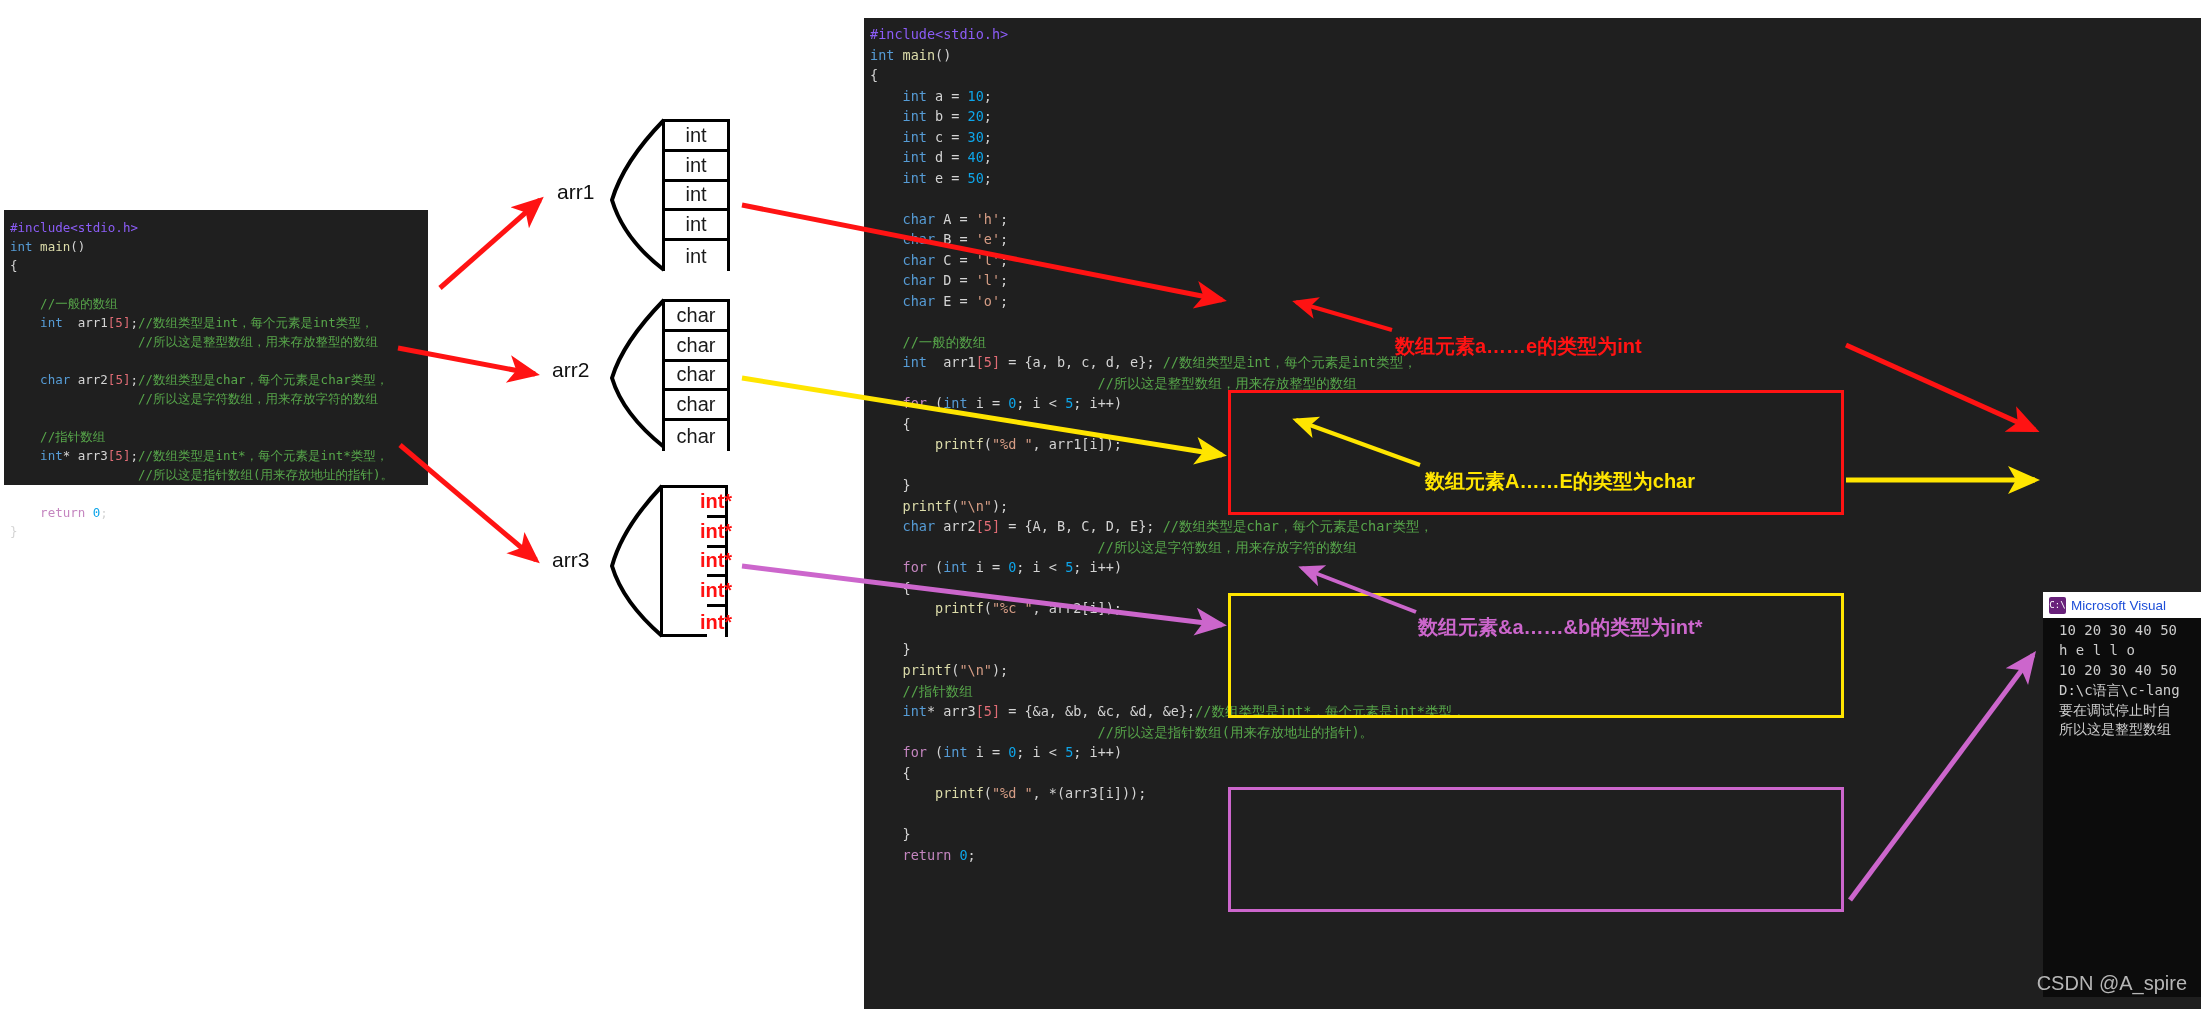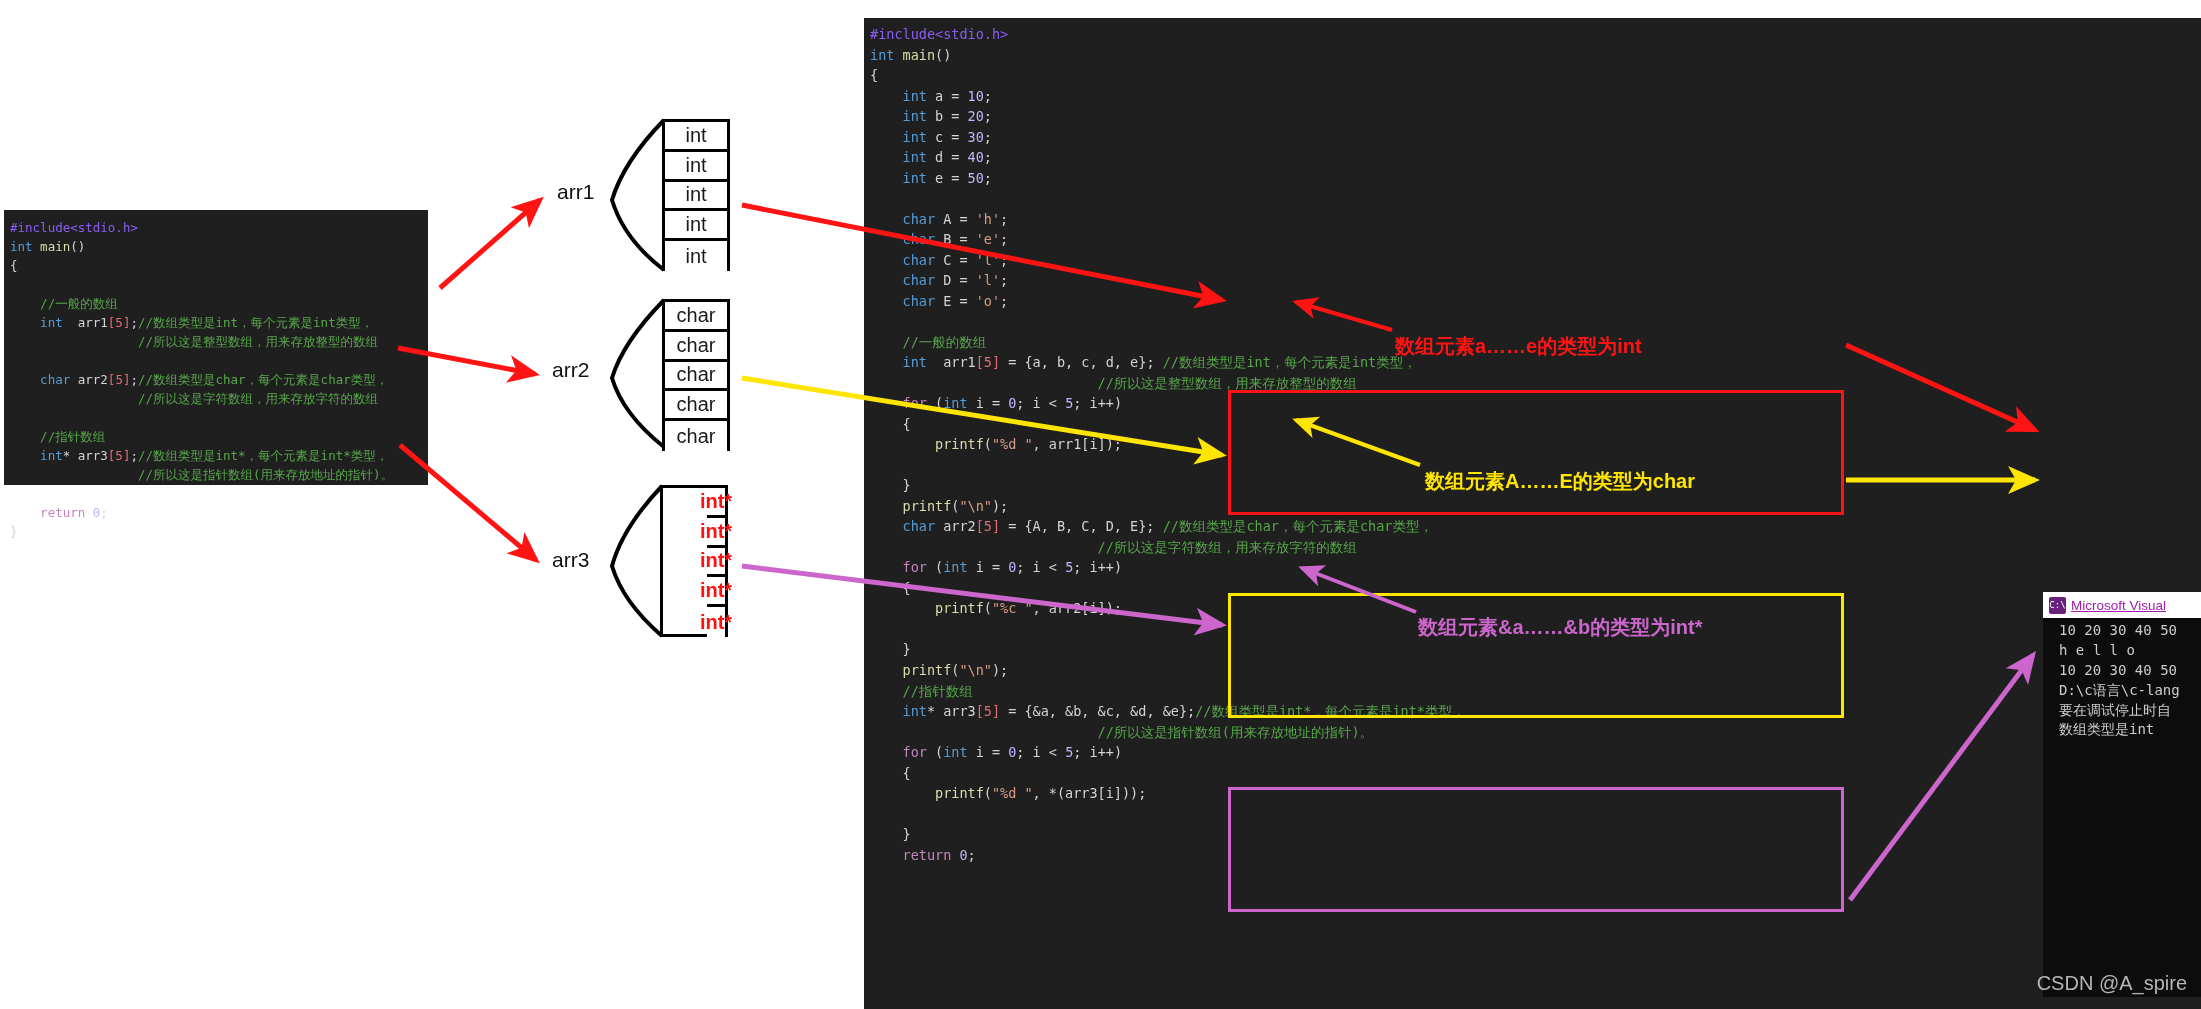--- a/index.html
+++ b/index.html
@@ -7,21 +7,21 @@
        font-family:"Liberation Sans","DejaVu Sans",sans-serif;}
 
   
   .code-panel{position:absolute;background:#1f1f1f;color:#d4d4d4;
       font-family:"DejaVu Sans Mono","Liberation Mono",monospace;
       white-space:pre;box-sizing:border-box;}
   .code-line{white-space:pre;line-height:1.52;}
   .kw{color:#569cd6;}      
   .kw2{color:#c586c0;}     
   .fn{color:#dcdcaa;}      
-  .num{color:#c4b5fd;}
+  .num{color:#0ea5e9;}
   .str{color:#d69d85;}
   .cm{color:#57a64a;}      
   .pp{color:#8b5cf6;}      
   .pun{color:#d4d4d4;}
   .brk{color:#e06c75;}
 
   
   #left-code{left:4px;top:210px;width:424px;height:275px;
       font-size:12.5px;padding:8px 0 0 6px;}
 
@@ -47,21 +47,21 @@
       white-space:nowrap;}
 
   
   #console{position:absolute;left:2043px;top:592px;width:158px;height:405px;
       background:#0c0c0c;box-sizing:border-box;}
   #console-title{height:26px;background:#ffffff;display:flex;align-items:center;
       gap:5px;padding-left:6px;box-sizing:border-box;}
   #console-title .vsicon{width:17px;height:17px;background:#68217a;color:#fff;
       font-size:9px;display:flex;align-items:center;justify-content:center;
       font-family:"DejaVu Sans Mono",monospace;border-radius:2px;}
-  #console-title span.t{font-size:13.5px;color:#a21caf;white-space:nowrap;text-decoration:underline;}
+  #console-title span.t{font-size:13.5px;color:#1d4ed8;white-space:nowrap;}
   #console-body{padding:3px 0 0 16px;color:#cccccc;
       font-family:"DejaVu Sans Mono","Liberation Mono",monospace;
       font-size:14px;line-height:1.42;white-space:pre;}
 
   #watermark{position:absolute;right:14px;bottom:14px;color:#b6b6b6;
       font-size:20px;}
 
   svg.ov{position:absolute;left:0;top:0;width:2201px;height:1009px;
       pointer-events:none;}
 </style>
@@ -154,16 +154,16 @@
   <line x1="1846" y1="345" x2="2035" y2="430" stroke="#ff1313" stroke-width="5" marker-end="url(#ar-red)"></line>
   <line x1="1846" y1="480" x2="2035" y2="480" stroke="#ffe500" stroke-width="5" marker-end="url(#ar-yellow)"></line>
   <line x1="1850" y1="900" x2="2033" y2="655" stroke="#cc66cc" stroke-width="5" marker-end="url(#ar-purple)"></line>
 </svg>
 
 <div id="console">
   <div id="console-title">
     <span class="vsicon">C:\</span>
     <span class="t">Microsoft Visual</span>
   </div>
-  <div id="console-body"><div>10 20 30 40 50</div><div>h e l l o</div><div>10 20 30 40 50</div><div>D:\c语言\c-lang</div><div>要在调试停止时自</div><div>数组类型是int</div></div>
+  <div id="console-body"><div>10 20 30 40 50</div><div>h e l l o</div><div>10 20 30 40 50</div><div>D:\c语言\c-lang</div><div>要在调试停止时自</div><div>所以这是整型数组</div></div>
 </div>
 
 <div id="watermark">CSDN @A_spire</div>
 
 </body></html>

